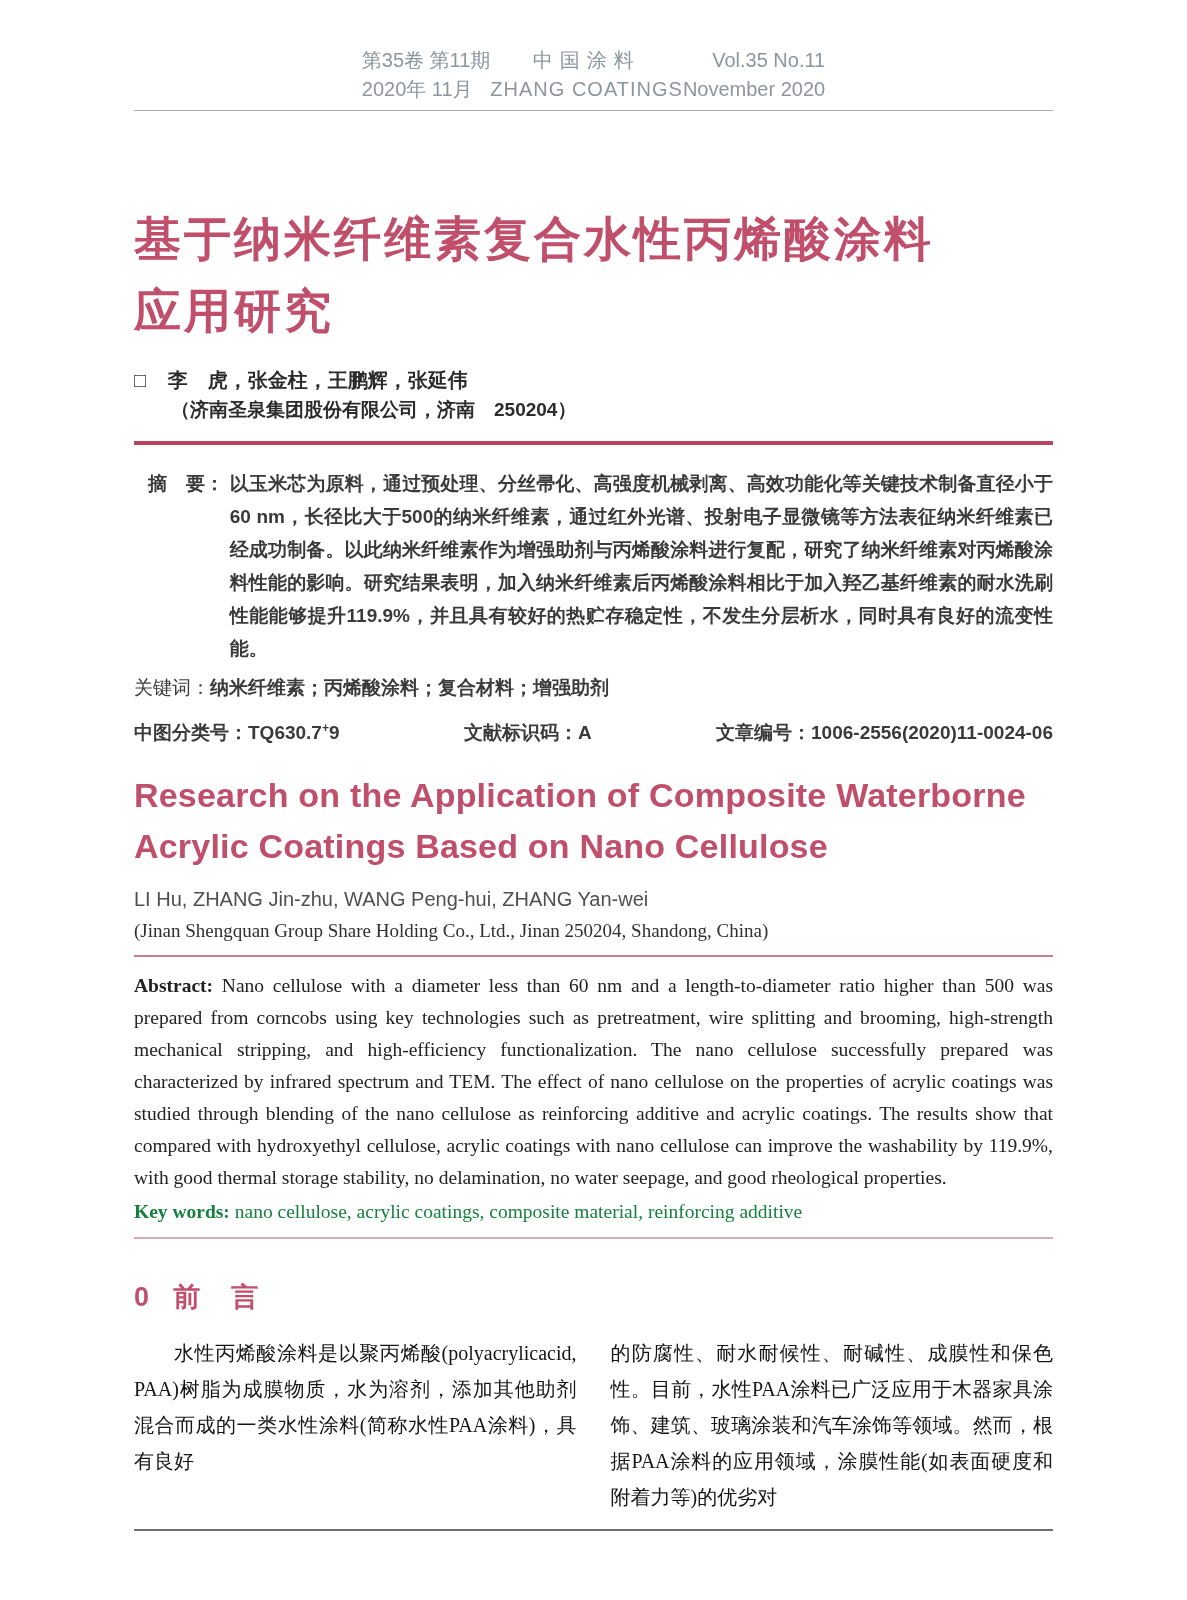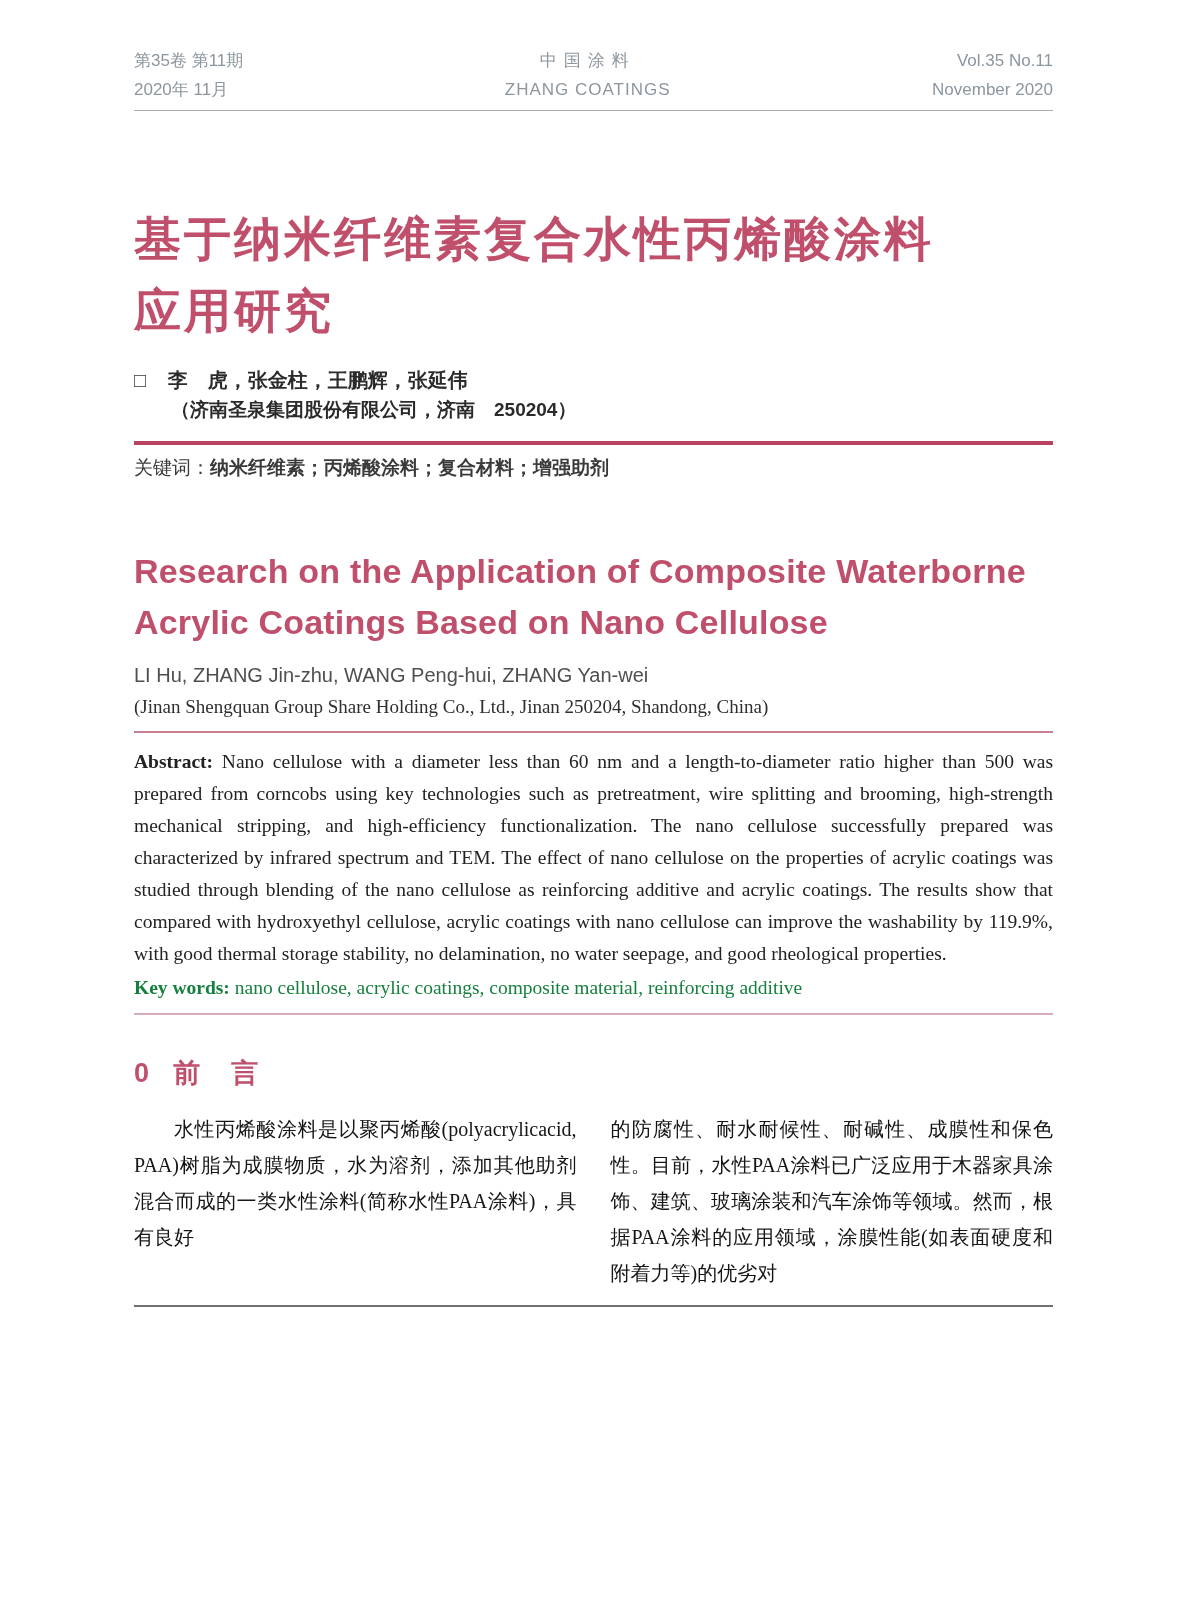--- a/index.html
+++ b/index.html
@@ -4,22 +4,22 @@
 <style>
   * { margin:0; padding:0; box-sizing:border-box; }
   html,body { background:#e9e9e9; }
   body { display:flex; justify-content:center; font-family:"Liberation Sans", sans-serif; }
   .page {
     position:relative; width:1187px; height:1600px; background:#ffffff;
     padding:46px 134px 0 134px; overflow:hidden; color:#1f1f1f;
   }
 
   
-  .jheader { display:flex; justify-content:space-between; align-items:flex-start;
-    color:#8c969e; font-size:17px; line-height:29px;
+  .jheader { display:flex; justify-content:center; align-items:flex-start;
+    color:#8c969e; font-size:20px; line-height:29px;
     border-bottom:1px solid #a7adb2; padding-bottom:6px; }
   .jh-center { text-align:center; }
   .jh-right { text-align:right; }
   .jh-cn { letter-spacing:7px; }
   .jh-center-en { letter-spacing:1px; }
   .doi { font-family:"Liberation Serif", serif; font-size:17px; color:#17171c; margin-top:8px; }
 
   
   .title-cn { margin-top:92px; color:#c04f6c; font-weight:800;
     font-size:47px; line-height:72px; letter-spacing:3px; }
@@ -32,21 +32,21 @@
   .abs-cn { margin-top:22px; margin-left:14px; font-size:19px; line-height:33px;
     color:#3a3a3a; font-weight:600; text-align:justify; padding-left:4.3em; }
   .abs-cn .lbl { display:inline-block; width:4.3em; margin-left:-4.3em; font-weight:700; }
   .kw-cn { margin-top:6px; font-size:19px; line-height:33px; color:#3a3a3a; font-weight:600; }
   .kw-cn .lbl { font-weight:400; }
   .meta-row { margin-top:16px; display:flex; justify-content:space-between;
     font-size:19px; color:#3a3a3a; font-weight:600; }
   .meta-row sup { font-size:12px; }
 
   
-  .title-en { margin-top:62px; color:#c04f6c; font-weight:800;
+  .title-en { margin-top:24px; color:#c04f6c; font-weight:800;
     font-size:34px; line-height:51px; letter-spacing:0.2px; }
   .authors-en { margin-top:16px; font-size:20px; color:#4f4f4f; }
   .affil-en { margin-top:9px; font-family:"Liberation Serif", serif; 
     font-size:19px; color:#2f2f2f; }
   .rule-pink { height:2px; background:#c87f92; margin-top:13px; }
 
   
   .abs-en { margin-top:13px; font-family:"Liberation Serif", serif; font-size:19.5px;
     line-height:32px; text-align:justify; color:#222; }
   .abs-en .lbl, .kw-en .lbl { font-weight:700; }
@@ -91,23 +91,29 @@
     <div>应用研究</div>
   </div>
 
   <div class="authors-cn">
     <span class="marker">□</span>
     <span>李　虎，张金柱，王鹏辉，张延伟</span>
   </div>
   <div class="affil-cn">（济南圣泉集团股份有限公司，济南　250204）</div>
   <div class="rule-accent"></div>
 
+  <p class="abs-cn"><span class="lbl">摘　要：</span><span>以玉米芯为原料，通过预处理、分丝帚化、高强度机械剥离、高效功能化等关键技术制备直径小于60 nm，长径比大于500的纳米纤维素，通过红外光谱、投射电子显微镜等方法表征纳米纤维素已经成功制备。以此纳米纤维素作为增强助剂与丙烯酸涂料进行复配，研究了纳米纤维素对丙烯酸涂料性能的影响。研究结果表明，加入纳米纤维素后丙烯酸涂料相比于加入羟乙基纤维素的耐水洗刷性能能够提升119.9%，并且具有较好的热贮存稳定性，不发生分层析水，同时具有良好的流变性能。</span></p>
 
   <p class="kw-cn"><span class="lbl">关键词：</span><span>纳米纤维素；丙烯酸涂料；复合材料；增强助剂</span></p>
 
+  <div class="meta-row">
+    <span><span>中图分类号：</span><span>TQ630.7</span><sup>+</sup><span>9</span></span>
+    <span><span>文献标识码：</span><span>A</span></span>
+    <span><span>文章编号：</span><span>1006-2556(2020)11-0024-06</span></span>
+  </div>
 
   <div class="title-en">
     <div>Research on the Application of Composite Waterborne</div>
     <div>Acrylic Coatings Based on Nano Cellulose</div>
   </div>
   <div class="authors-en">LI Hu, ZHANG Jin-zhu, WANG Peng-hui, ZHANG Yan-wei</div>
   <div class="affil-en">(Jinan Shengquan Group Share Holding Co., Ltd., Jinan 250204, Shandong, China)</div>
   <div class="rule-pink"></div>
 
   <p class="abs-en"><span class="lbl">Abstract:</span><span> Nano cellulose with a diameter less than 60 nm and a length-to-diameter ratio higher than 500 was prepared from corncobs using key technologies such as pretreatment, wire splitting and brooming, high-strength mechanical stripping, and high-efficiency functionalization. The nano cellulose successfully prepared was characterized by infrared spectrum and TEM. The effect of nano cellulose on the properties of acrylic coatings was studied through blending of the nano cellulose as reinforcing additive and acrylic coatings. The results show that compared with hydroxyethyl cellulose, acrylic coatings with nano cellulose can improve the washability by 119.9%, with good thermal storage stability, no delamination, no water seepage, and good rheological properties.</span></p>

